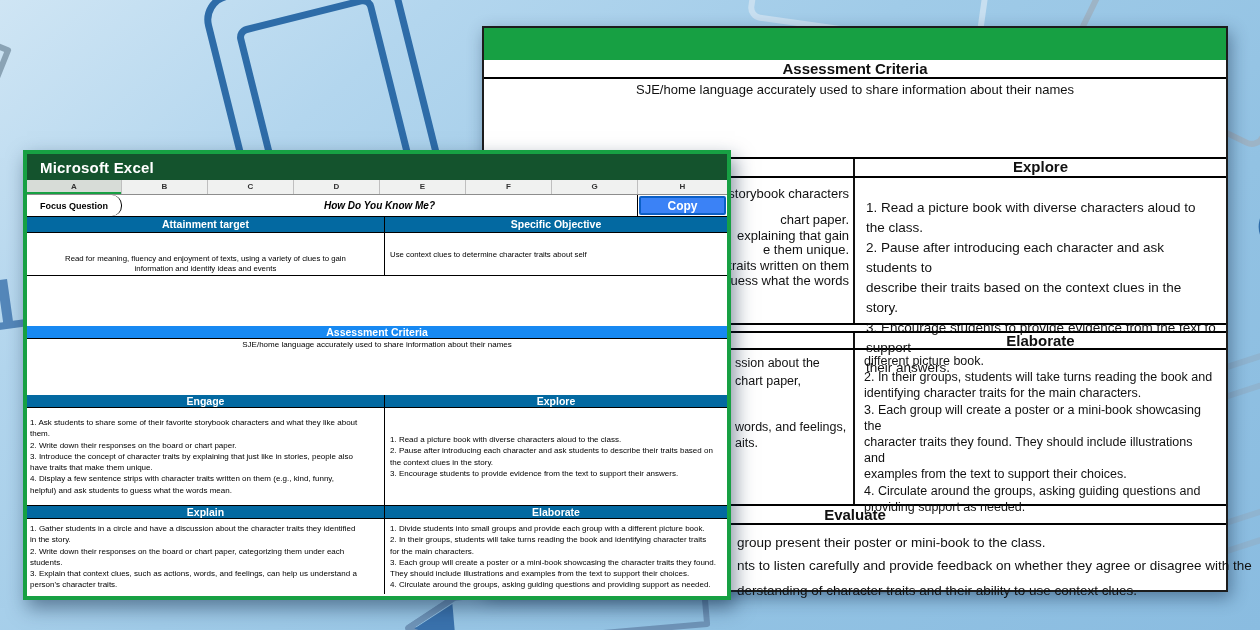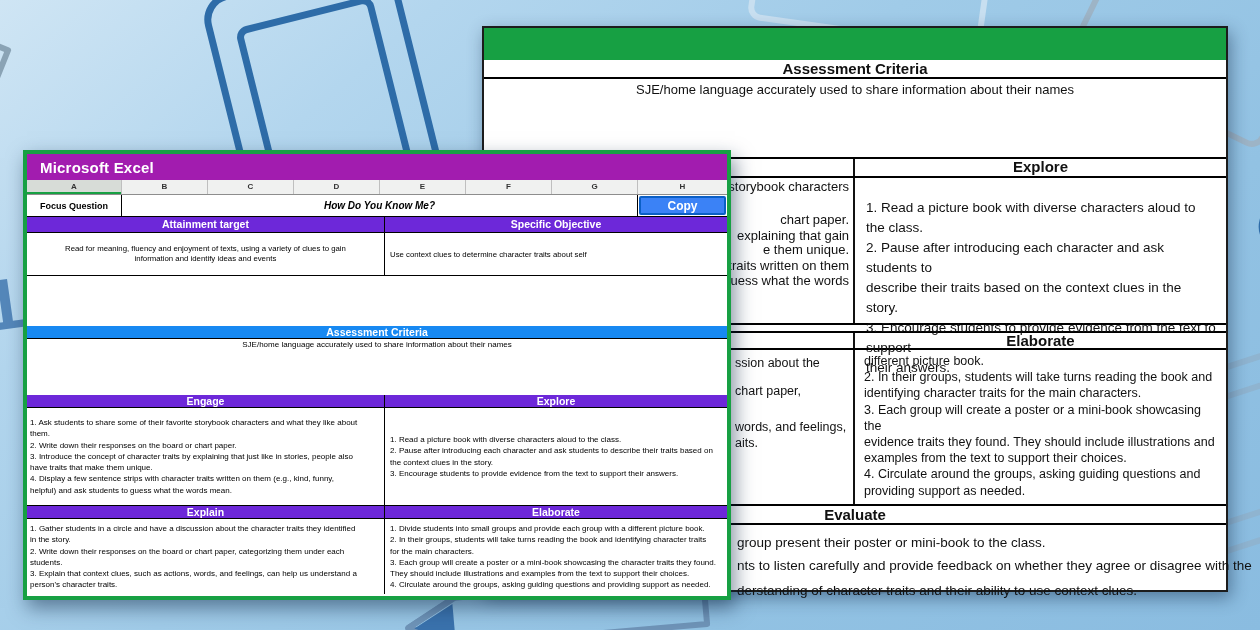--- a/index.html
+++ b/index.html
@@ -28,51 +28,51 @@
   .bc-body2 { height:156px; }
   .bc-body2 .r { padding:3px 10px 0 9px; font-size:12.5px; line-height:16.2px; }
   .bc-eval { position:relative; height:88px; }
   .frag-r { position:absolute; right:4px; white-space:nowrap; font-size:13px; color:#111; }
   .frag-l { position:absolute; left:251px; white-space:nowrap; font-size:12.5px; color:#111; }
   .frag-e { position:absolute; left:253px; white-space:nowrap; font-size:13.5px; color:#111; }
 
   
   .front-card { position:absolute; left:23px; top:150px; width:708px; height:450px;
     background:#fff; border:4px solid #17a043; box-shadow:4px 8px 18px rgba(15,40,70,.5); z-index:2; }
-  .fc-titlebar { height:26px; background:#a21caf; color:#fff; display:flex; align-items:center;
+  .fc-titlebar { height:26px; background:#14532d; color:#fff; display:flex; align-items:center;
     padding-left:13px; font-size:15px; font-weight:bold; letter-spacing:.2px; }
   .fc-colheads { height:15px; display:flex; background:#f0f1f0; border-bottom:1px solid #8d8d8d; }
   .fc-colheads .col { border-right:1px solid #bfbfbf; font-size:8px; font-weight:bold; color:#333;
     text-align:center; line-height:14px; }
   .fc-colheads .col.sel { background:#d7dcd7; box-shadow:inset 0 -2px 0 #17a043; }
   .fc-focusrow { height:22px; display:flex; border-bottom:1px solid #000; }
   .fc-a { width:95px; border-right:1px solid #000; font-size:9px; font-weight:bold; color:#000;
-    display:flex; align-items:center; justify-content:center; }
+    display:flex; align-items:center; justify-content:center;border-radius:10px; }
   .fc-q { width:516px; border-right:1px solid #000; font-size:10px; font-weight:bold; color:#000;
     display:flex; align-items:center; justify-content:center;font-style:italic; }
   .fc-h { width:89px; display:flex; }
   .copy-btn { flex:1; margin:1px; background:#3b82f6; border:2px solid #0b5fc6; color:#fff;
     font-family:"Liberation Sans",sans-serif; font-size:12px; font-weight:bold; border-radius:2px; cursor:pointer; }
   .band-row { display:flex; border-bottom:1px solid #000; }
-  .band { background:#6d28d9; color:#fff; font-weight:bold; text-align:center; position:relative; }
+  .band { background:#0369a1; color:#fff; font-weight:bold; text-align:center; position:relative; }
   .band-2 { height:16px; }
   .band-2 .band { font-size:10.5px; line-height:15px; }
   .band-2 .l { width:358px; border-right:1px solid #000; }
   .band-2 .r { flex:1; }
   .band-13 { height:13px;justify-content:center; }
   .band-13 .band { font-size:10.5px; line-height:12px; }
   .band-13 .l { width:358px; border-right:1px solid #000; }
   .band-13 .r { flex:1; }
   .band-full { height:13px; border-bottom:1px solid #000; background:#1789f2; color:#fff;
     font-weight:bold; font-size:10.5px; line-height:12px; text-align:center; }
   .fc-row { display:flex; border-bottom:1px solid #000; color:#000; }
   .fc-row .l { width:358px; border-right:1px solid #000; }
   .fc-row .r { flex:1; }
   .obj-row { height:43px; }
-  .obj-row .l { font-size:7.8px; line-height:10px; text-align:center; padding:11px 14px 0; }
+  .obj-row .l { font-size:7.8px; line-height:10px; text-align:center; padding:21px 14px 0; }
   .obj-row .r { font-size:7.8px; display:flex; align-items:center; padding-left:5px; }
   .spacer1 { height:50px; }
   .crit-line { height:12px; font-size:8px; text-align:center; color:#000; padding-top:1px; }
   .spacer2 { height:44px; }
   .body-row { font-size:8px; line-height:11.3px; }
   .body-row .l { padding:9px 4px 0 3px; }
   .body1 { height:98px; }
   .body1 .r { display:flex; flex-direction:column; justify-content:center; padding:0 4px 0 5px; }
   .body2 { height:75px; border-bottom:none; }
   .body2 .l { padding-top:4px; }
@@ -145,21 +145,21 @@
 
     <div class="bc-crit">SJE/home language accurately used to share information about their names</div>
 
     <div class="bc-headrow">
       <div class="l"></div>
       <div class="r">Explore</div>
     </div>
 
     <div class="bc-body bc-body1">
       <div class="l">
-        <div class="frag-r" style="top:1px">storybook characters</div>
+        <div class="frag-r" style="top:8px">storybook characters</div>
         <div class="frag-r" style="top:34px">chart paper.</div>
         <div class="frag-r" style="top:50px">explaining that gain</div>
         <div class="frag-r" style="top:64px">e them unique.</div>
         <div class="frag-r" style="top:80px">r traits written on them</div>
         <div class="frag-r" style="top:95px">guess what the words</div>
       </div>
       <div class="r">
         <div>1. Read a picture book with diverse characters aloud to the class.</div>
         <div>2. Pause after introducing each character and ask students to</div>
         <div>describe their traits based on the context clues in the story.</div>
@@ -171,30 +171,30 @@
     <div class="bc-gap"></div>
 
     <div class="bc-headrow" style="height:17px">
       <div class="l"></div>
       <div class="r">Elaborate</div>
     </div>
 
     <div class="bc-body bc-body2">
       <div class="l">
         <div class="frag-l" style="top:6px">ssion about the</div>
-        <div class="frag-l" style="top:34px">chart paper,</div>
+        <div class="frag-l" style="top:24px">chart paper,</div>
         <div class="frag-l" style="top:70px">words, and feelings,</div>
         <div class="frag-l" style="top:86px">aits.</div>
       </div>
       <div class="r">
         <div>different picture book.</div>
         <div>2. In their groups, students will take turns reading the book and</div>
         <div>identifying character traits for the main characters.</div>
         <div>3. Each group will create a poster or a mini-book showcasing the</div>
-        <div>evidence traits they found. They should include illustrations and</div>
+        <div>character traits they found. They should include illustrations and</div>
         <div>examples from the text to support their choices.</div>
         <div>4. Circulate around the groups, asking guiding questions and</div>
         <div>providing support as needed.</div>
       </div>
     </div>
 
     <div class="bc-title">Evaluate</div>
 
     <div class="bc-eval">
       <div class="frag-e" style="top:10px">group present their poster or mini-book to the class.</div>

